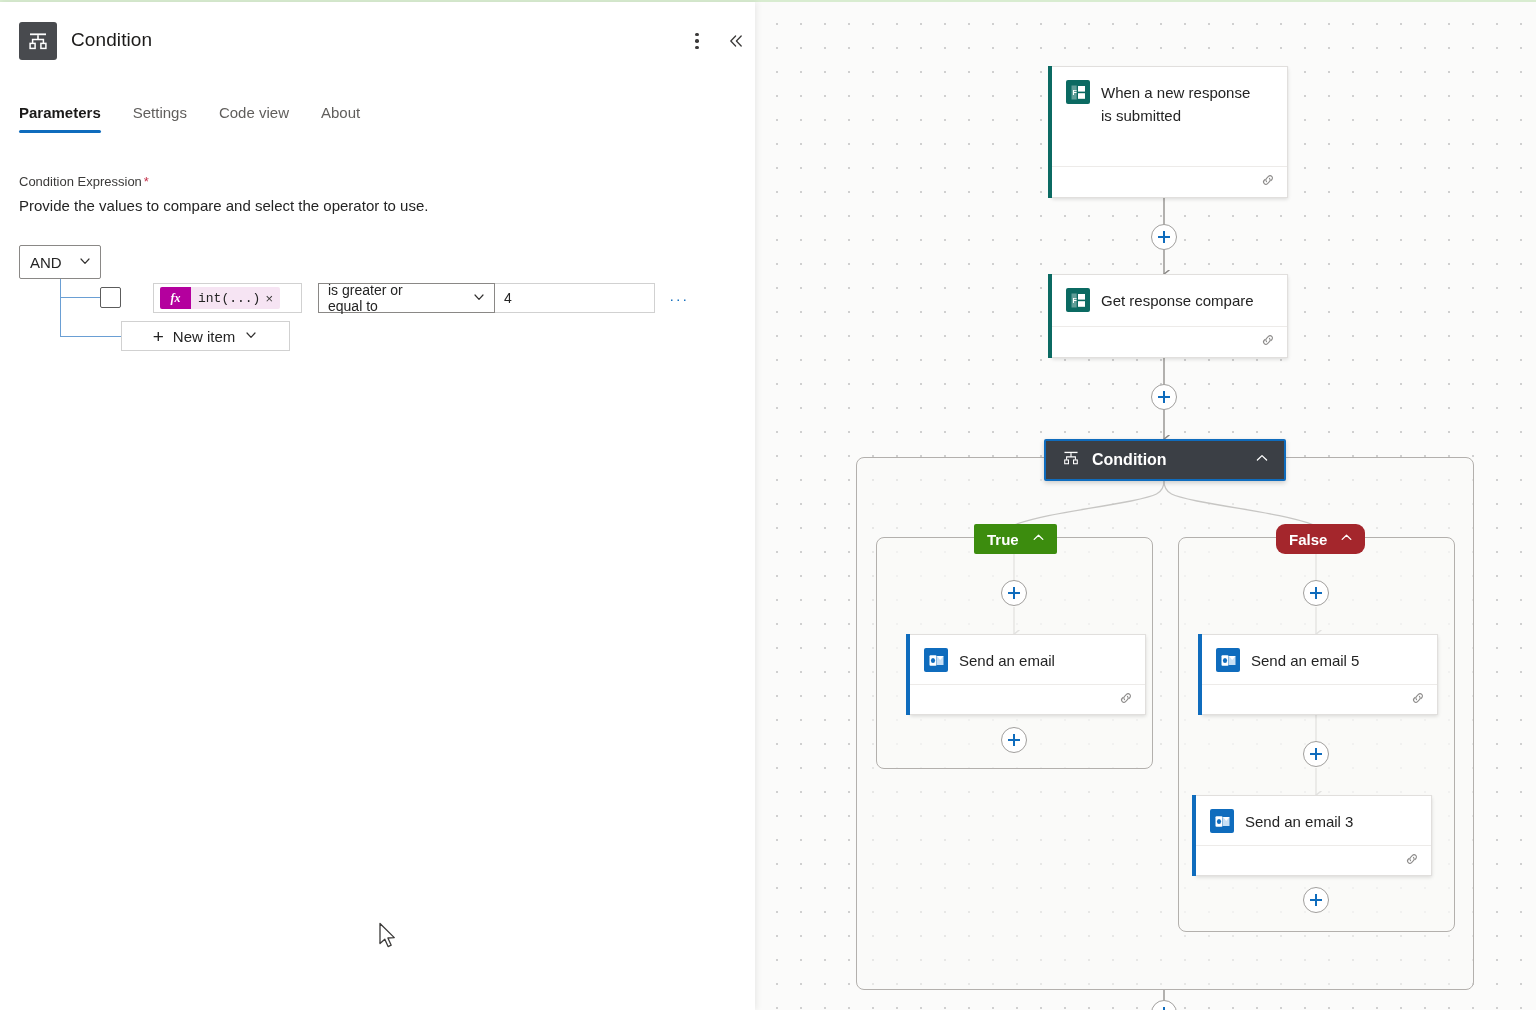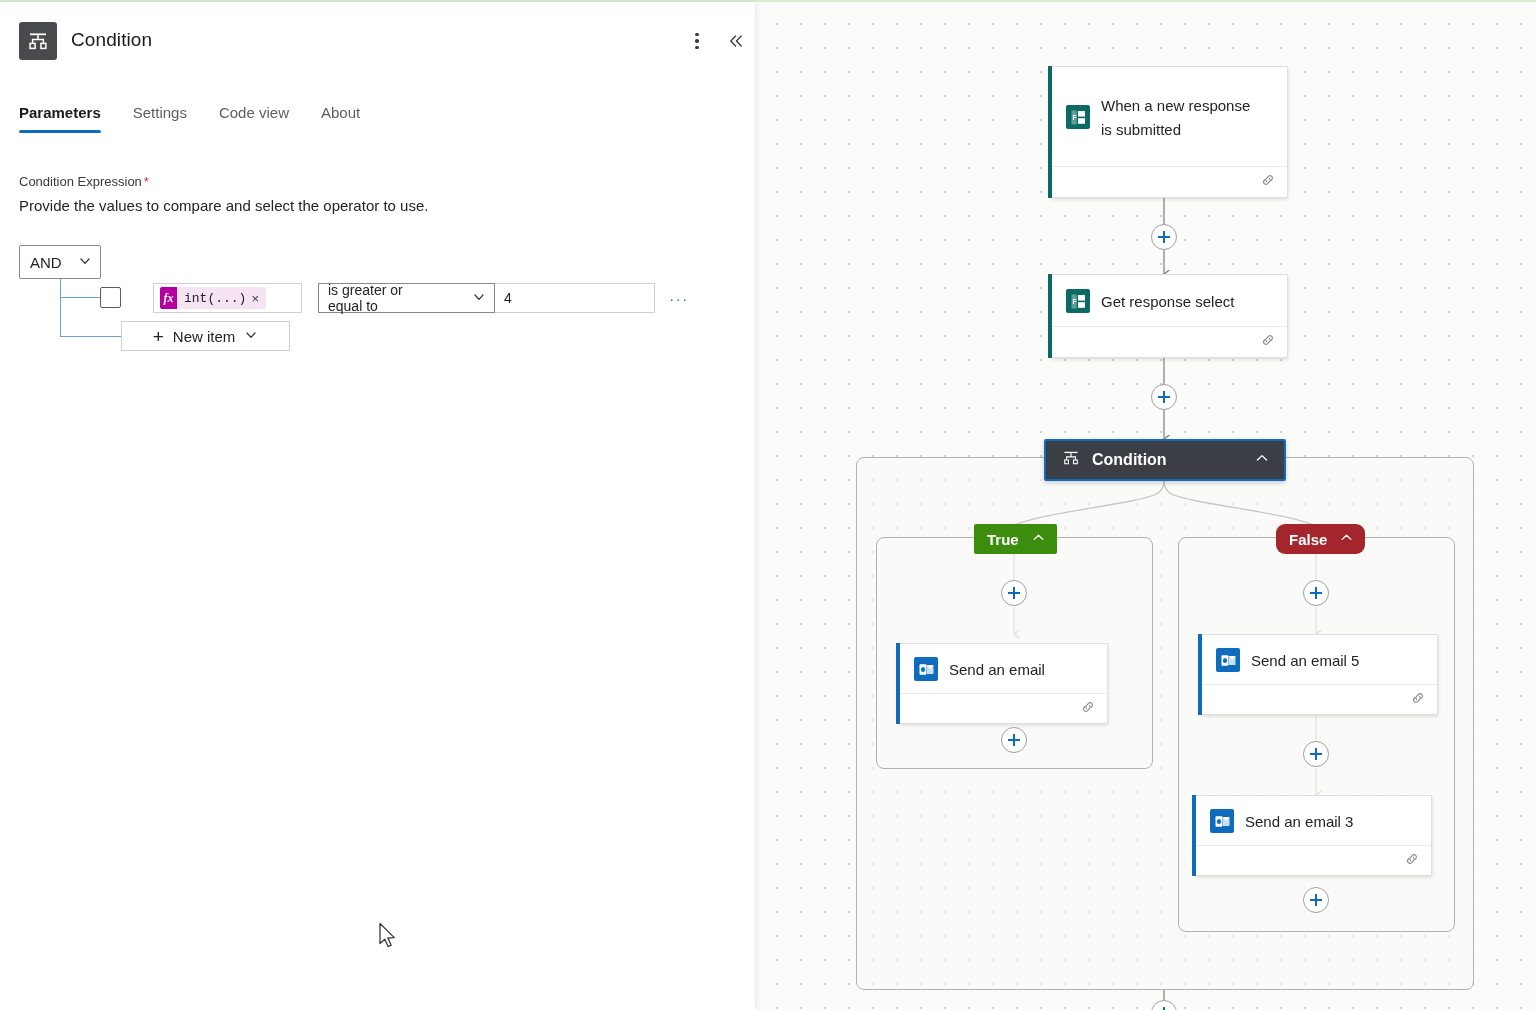--- a/index.html
+++ b/index.html
@@ -105,21 +105,21 @@
   }
   .val-box {
     width: 149px; height: 30px; border: 1px solid #d1d1d1; background: #fff;
     display: flex; align-items: center; padding-left: 6px; cursor: text;
   }
   .token {
     display: inline-flex; align-items: center; height: 22px;
     background: #f6e4f3; border-radius: 2px; overflow: hidden;
   }
   .token .fx {
-    width: 17px; height: 22px; background: #b4009e; color: #fff;
+    width: 31px; height: 22px; background: #b4009e; color: #fff;
     display: flex; align-items: center; justify-content: center;
     font-style: italic; font-size: 12px; font-family: "Liberation Serif", serif;
     font-weight: bold;
   }
   .token .tk-text { padding: 0 5px 0 7px; font-size: 13px; color: #242424; font-family: Liberation Mono, monospace; }
   .token .tk-x { padding-right: 7px; font-size: 13px; color: #3b3a39; cursor: pointer; }
 
   .op-box {
     width: 177px; height: 30px; border: 1px solid #8a8886; background: #fff;
     display: flex; align-items: center; padding: 0 8px 0 9px; cursor: pointer;
@@ -158,21 +158,21 @@
   
   .node {
     position: absolute; background: #ffffff;
     border: 1px solid #e1dfdd; border-left: none;
     box-shadow: 0 1.6px 3.6px rgba(0,0,0,0.13), 0 0.3px 0.9px rgba(0,0,0,0.1);
     display: flex; flex-direction: column; cursor: pointer;
   }
   .node .accent {
     position: absolute; left: -4px; top: -1px; bottom: -1px; width: 4px;
   }
-  .node-body { display: flex; align-items: center; gap: 11px; padding: 13px 12px 12px 14px; flex: 1; }
+  .node-body { display: flex; align-items: flex-start; gap: 11px; padding: 13px 12px 12px 14px; flex: 1; }
   .node-title { font-size: 15px; color: #242424; line-height: 1.55; padding-top: 1px; }
   .node-foot {
     height: 31px; border-top: 1px solid #edebe9;
     display: flex; align-items: center; justify-content: flex-end; padding-right: 11px;
   }
   .conn-icon { opacity: 0.72; }
 
   .app-icon { width: 24px; height: 24px; border-radius: 2px; flex: none;
               display: flex; align-items: center; justify-content: center; }
   .icon-forms { background: #0b6a62; }
@@ -379,21 +379,21 @@
       <span class="accent" style="background:#0b6a62;"></span>
       <div class="node-body">
         <span class="app-icon icon-forms">
           <svg width="15" height="15" viewBox="0 0 15 15" aria-hidden="true">
             <rect x="0.5" y="0.5" width="5.2" height="14" fill="#ffffff" opacity="0.35"></rect>
             <text x="1.4" y="10.4" font-size="7" fill="#ffffff" font-family="Liberation Sans, sans-serif" font-weight="bold">F</text>
             <rect x="7" y="1" width="7" height="5.6" fill="#ffffff"></rect>
             <rect x="7" y="8.2" width="7" height="5.6" fill="#ffffff"></rect>
           </svg>
         </span>
-        <span class="node-title">Get response select</span>
+        <span class="node-title">Get response compare</span>
       </div>
       <div class="node-foot">
         <span class="conn-icon">
           <svg width="16" height="16" viewBox="0 0 18 18" aria-hidden="true">
             <path d="M7.4 10.8 a2.6 2.6 0 0 1 0-3.7 l2.1-2.1 a2.6 2.6 0 0 1 3.7 3.7 l-1 1" stroke="#605e5c" stroke-width="1.25" fill="none" stroke-linecap="round"></path>
             <path d="M10.6 7.2 a2.6 2.6 0 0 1 0 3.7 l-2.1 2.1 a2.6 2.6 0 0 1 -3.7 -3.7 l1 -1" stroke="#605e5c" stroke-width="1.25" fill="none" stroke-linecap="round"></path>
           </svg>
         </span>
       </div>
     </div>
@@ -432,21 +432,21 @@
       <span>
         <svg width="15" height="15" viewBox="0 0 16 16" aria-hidden="true">
           <path d="M3.4 10 L8 5.6 L12.6 10" stroke="#ffffff" stroke-width="1.4" fill="none" stroke-linecap="round" stroke-linejoin="round"></path>
         </svg>
       </span>
     </div>
 
     <div class="plus-btn" style="left:246px; top:578px;"></div>
     <div class="plus-btn" style="left:548px; top:578px;"></div>
 
-    <div class="node" style="left:145px; top:632px; width:208px; height:81px;margin-top:9px;">
+    <div class="node" style="left:155px; top:632px; width:236px; height:81px;">
       <span class="accent" style="background:#0f6cbd;"></span>
       <div class="node-body">
         <span class="app-icon icon-outlook">
           <svg width="15" height="15" viewBox="0 0 15 15" aria-hidden="true">
             <rect x="0.5" y="2.2" width="7" height="10.6" rx="1" fill="#ffffff"></rect>
             <ellipse cx="4" cy="7.5" rx="2.1" ry="2.6" fill="#0f6cbd"></ellipse>
             <rect x="8" y="3" width="6.5" height="9" fill="#c8e0f5"></rect>
             <path d="M8 3 L11.2 7 L14.5 3" fill="#ffffff"></path>
           </svg>
         </span>

